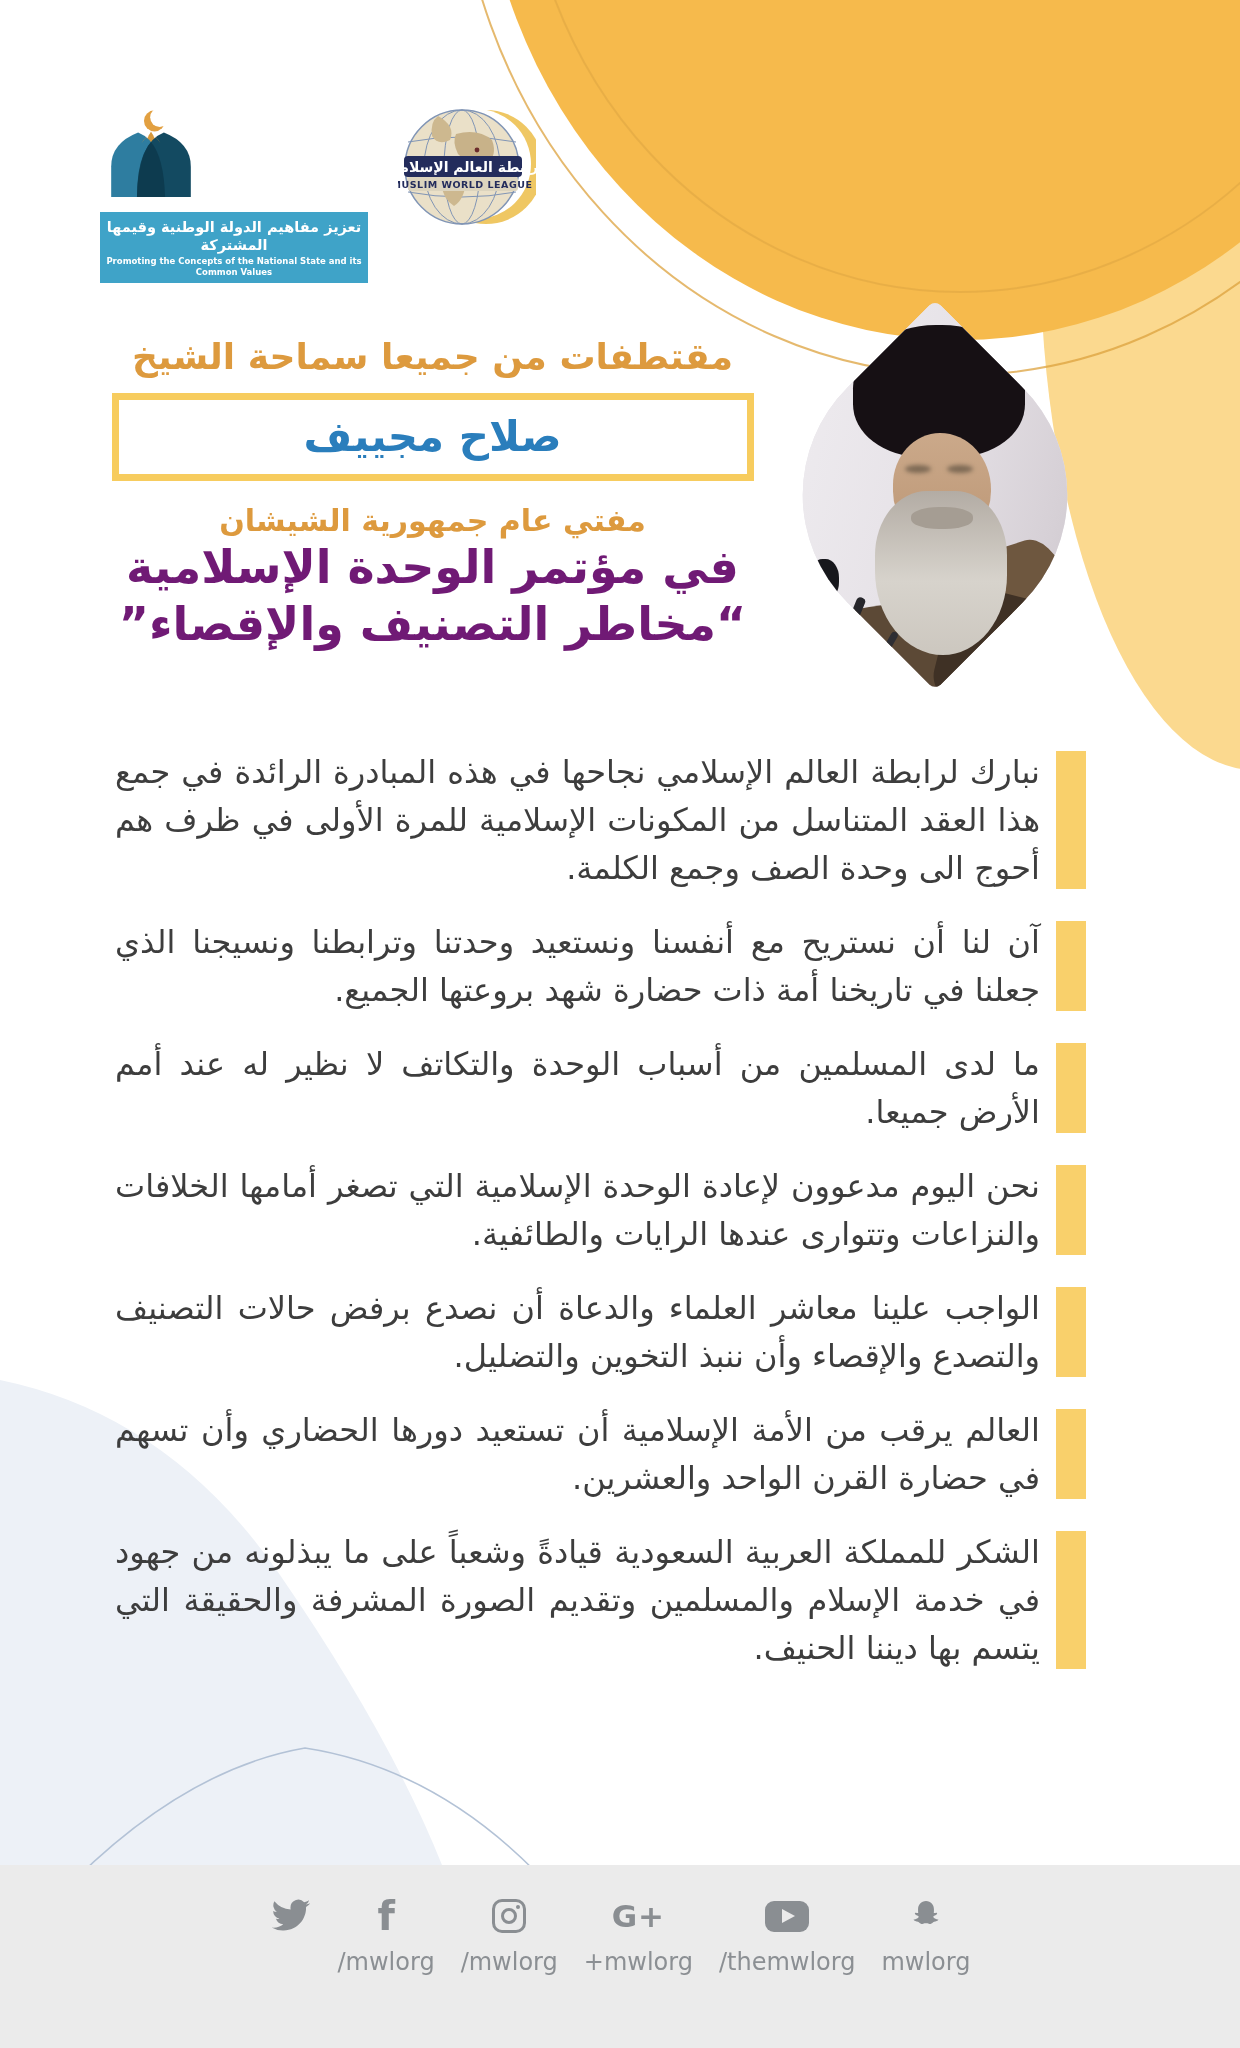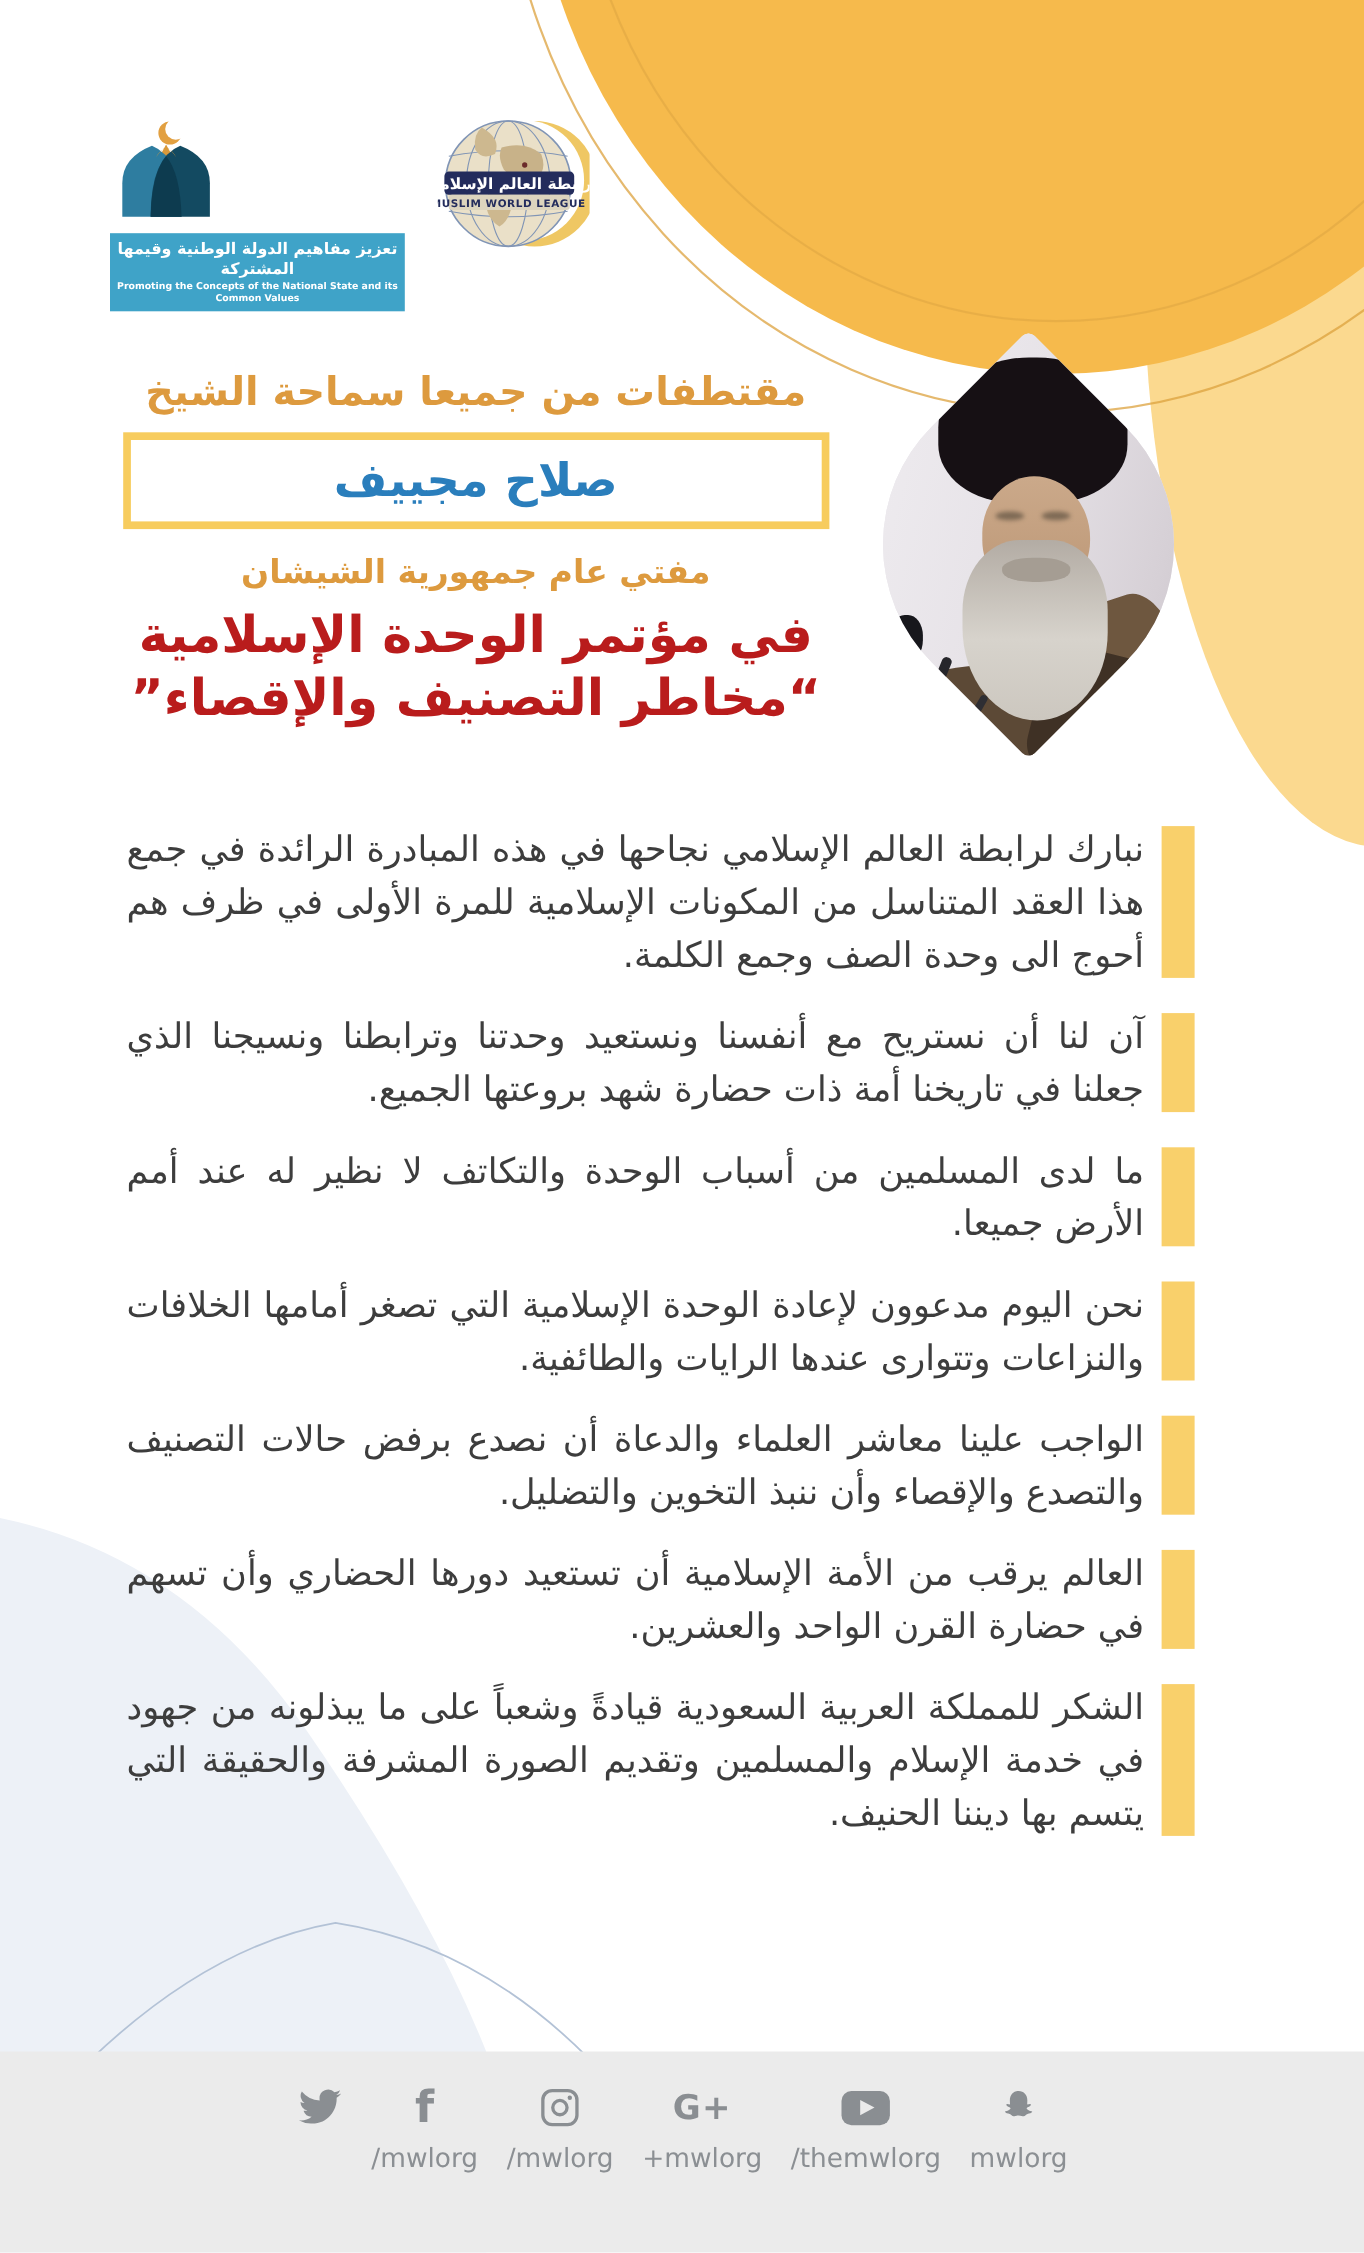--- a/index.html
+++ b/index.html
@@ -27,21 +27,21 @@
 
   
   .mwl-logo{position:absolute;left:398px;top:106px;}
 
   
   .head-col{position:absolute;left:100px;top:335px;width:665px;text-align:center;direction:rtl;}
   .kicker{color:#DD9A3E;font-size:36px;font-weight:bold;line-height:44px;}
   .name-box{margin:14px auto 0;width:642px;height:88px;border:7px solid #F7CC5E;background:#fff;}
   .name-box .nm{color:#2A7EBC;font-size:42px;font-weight:bold;line-height:74px;}
   .role{color:#DD9A3E;font-size:30px;font-weight:bold;margin-top:22px;line-height:36px;}
-  .big-title{color:#b91c1c;font-size:46px;font-weight:bold;line-height:57px;margin-top:10px;}
+  .big-title{color:#701a75;font-size:46px;font-weight:bold;line-height:57px;}
 
   
   .leaf{position:absolute;left:797px;top:357px;width:276px;height:276px;transform:rotate(45deg);
         border-radius:8px 55% 8px 55%;overflow:hidden;background:#E9E6EB;}
   .leaf-inner{position:absolute;left:-62px;top:-62px;width:400px;height:400px;transform:rotate(-45deg);
         transform-origin:200px 200px;background:linear-gradient(105deg,#F2F0F3 0%,#E7E3E8 45%,#D6D0D6 75%,#C2BBC2 100%);}
   .ph{position:absolute;}
   .ph-hat{left:118px;top:30px;width:172px;height:132px;background:#161014;border-radius:48% 48% 40% 40%;}
   .ph-face{left:158px;top:138px;width:98px;height:108px;background:linear-gradient(180deg,#CBA98A,#BC9776);border-radius:48% 52% 46% 46%;}
   .ph-eye{width:26px;height:8px;background:#7E6A55;border-radius:50%;filter:blur(2px);}

